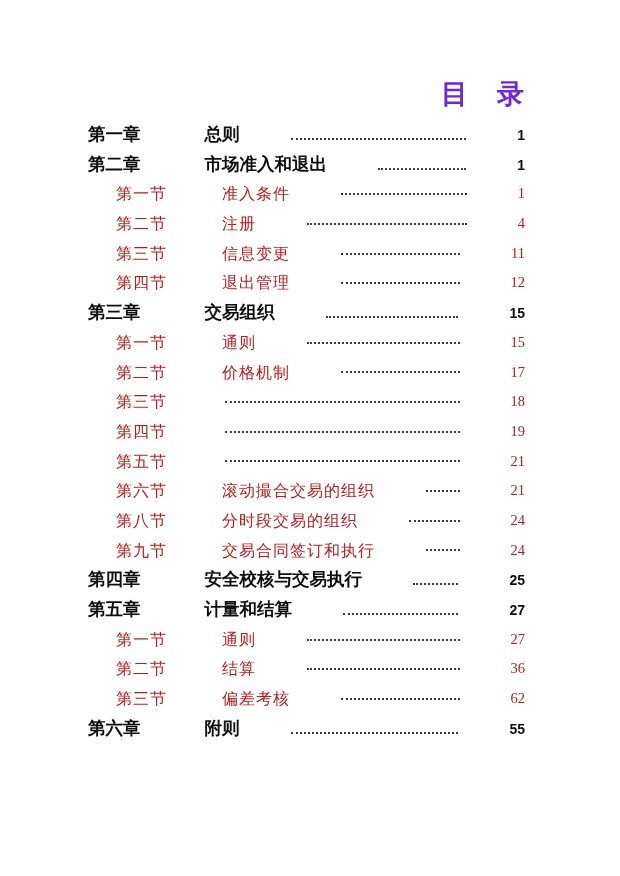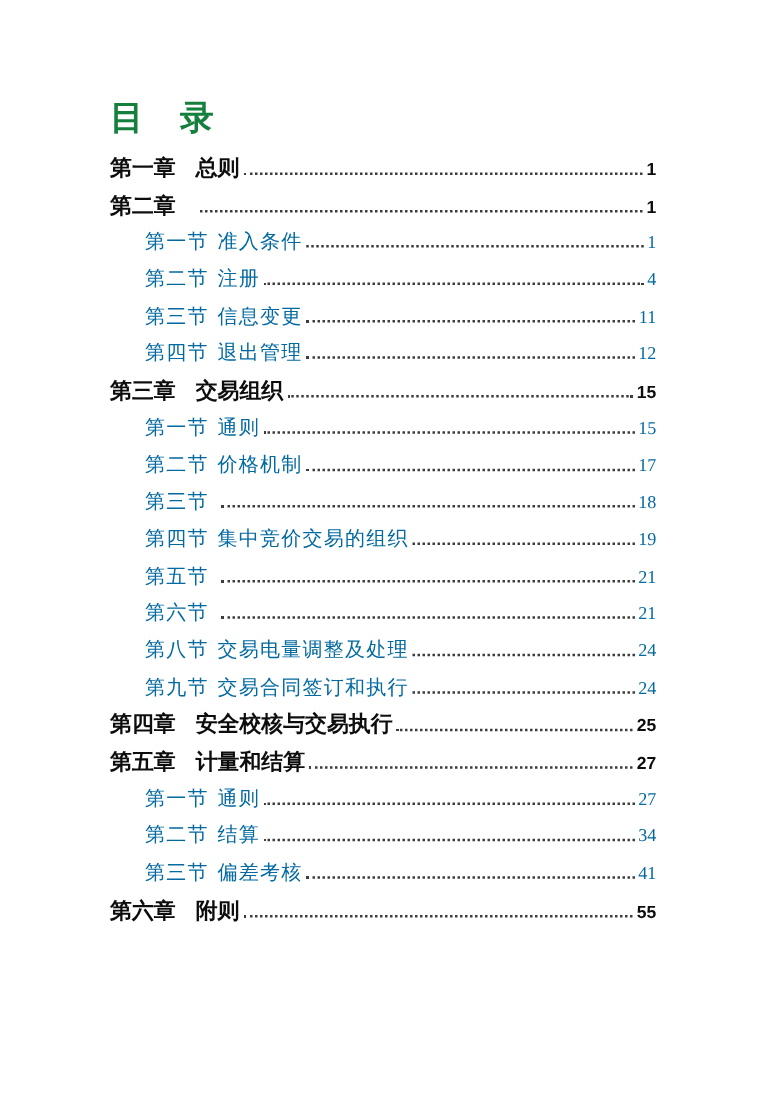--- a/index.html
+++ b/index.html
@@ -9,51 +9,53 @@
     height: 876px;
     margin: 0 auto;
     background: #ffffff;
     box-sizing: border-box;
     padding: 76px 95px 0 88px;
     color: #141414;
     font-family: "Liberation Serif", serif;
     overflow: hidden;
   }
   .doc-title {
-    text-align: left;
+    text-align: right;
     font-family: "Liberation Serif", serif;
     font-weight: bold;
     font-size: 27px;
     line-height: 36px;
     height: 36px;
     letter-spacing: 1px;
-    color: #15803d;
+    color: #6d28d9;
     white-space: pre;
   }
   .toc-list { margin-top: 8px; }
   .toc-row {
     display: flex;
     align-items: baseline;
     height: 29.7px;
     line-height: 29.7px;
     white-space: nowrap;
+    gap: 48px;
   }
   .toc-row.chapter {
     font-family: "Liberation Sans", sans-serif;
     font-weight: bold;
     font-size: 17.5px;
     color: #0d0d0d;
   }
   .toc-row.section {
     font-family: "Liberation Serif", serif;
     font-weight: normal;
     font-size: 16px;
     letter-spacing: 1px;
-    color: #0369a1;
+    color: #b91c1c;
     padding-left: 28px;
+    align-items: center;
   }
   .entry-label { flex: 0 0 auto; }
   .chapter .entry-label { margin-right: 16px; }
   .section .entry-label { margin-right: 7px; }
   .entry-title { flex: 0 0 auto; }
   .leader {
     flex: 1 1 auto;
     height: 0;
     border-bottom: 2px dotted #3d3d3d;
     margin-left: 3px;
@@ -82,20 +84,21 @@
 
   <div class="toc-list">
       <div class="toc-row chapter">
     <span class="entry-label">第一章</span>
     <span class="entry-title">总则</span>
     <span class="leader"></span>
     <span class="page-num">1</span>
   </div>
       <div class="toc-row chapter">
     <span class="entry-label">第二章</span>
+    <span class="entry-title">市场准入和退出</span>
     <span class="leader"></span>
     <span class="page-num">1</span>
   </div>
       <div class="toc-row section">
     <span class="entry-label">第一节</span>
     <span class="entry-title">准入条件</span>
     <span class="leader"></span>
     <span class="page-num">1</span>
   </div>
       <div class="toc-row section">
@@ -134,37 +137,37 @@
     <span class="leader"></span>
     <span class="page-num">17</span>
   </div>
       <div class="toc-row section">
     <span class="entry-label">第三节</span>
     <span class="leader"></span>
     <span class="page-num">18</span>
   </div>
       <div class="toc-row section">
     <span class="entry-label">第四节</span>
-    <span class="entry-title">集中竞价交易的组织</span>
     <span class="leader"></span>
     <span class="page-num">19</span>
   </div>
       <div class="toc-row section">
     <span class="entry-label">第五节</span>
     <span class="leader"></span>
     <span class="page-num">21</span>
   </div>
       <div class="toc-row section">
     <span class="entry-label">第六节</span>
+    <span class="entry-title">滚动撮合交易的组织</span>
     <span class="leader"></span>
     <span class="page-num">21</span>
   </div>
       <div class="toc-row section">
     <span class="entry-label">第八节</span>
-    <span class="entry-title">交易电量调整及处理</span>
+    <span class="entry-title">分时段交易的组织</span>
     <span class="leader"></span>
     <span class="page-num">24</span>
   </div>
       <div class="toc-row section">
     <span class="entry-label">第九节</span>
     <span class="entry-title">交易合同签订和执行</span>
     <span class="leader"></span>
     <span class="page-num">24</span>
   </div>
       <div class="toc-row chapter">
@@ -182,27 +185,27 @@
       <div class="toc-row section">
     <span class="entry-label">第一节</span>
     <span class="entry-title">通则</span>
     <span class="leader"></span>
     <span class="page-num">27</span>
   </div>
       <div class="toc-row section">
     <span class="entry-label">第二节</span>
     <span class="entry-title">结算</span>
     <span class="leader"></span>
-    <span class="page-num">34</span>
+    <span class="page-num">36</span>
   </div>
       <div class="toc-row section">
     <span class="entry-label">第三节</span>
     <span class="entry-title">偏差考核</span>
     <span class="leader"></span>
-    <span class="page-num">41</span>
+    <span class="page-num">62</span>
   </div>
       <div class="toc-row chapter">
     <span class="entry-label">第六章</span>
     <span class="entry-title">附则</span>
     <span class="leader"></span>
     <span class="page-num">55</span>
   </div>
     </div>
 </div>
 

